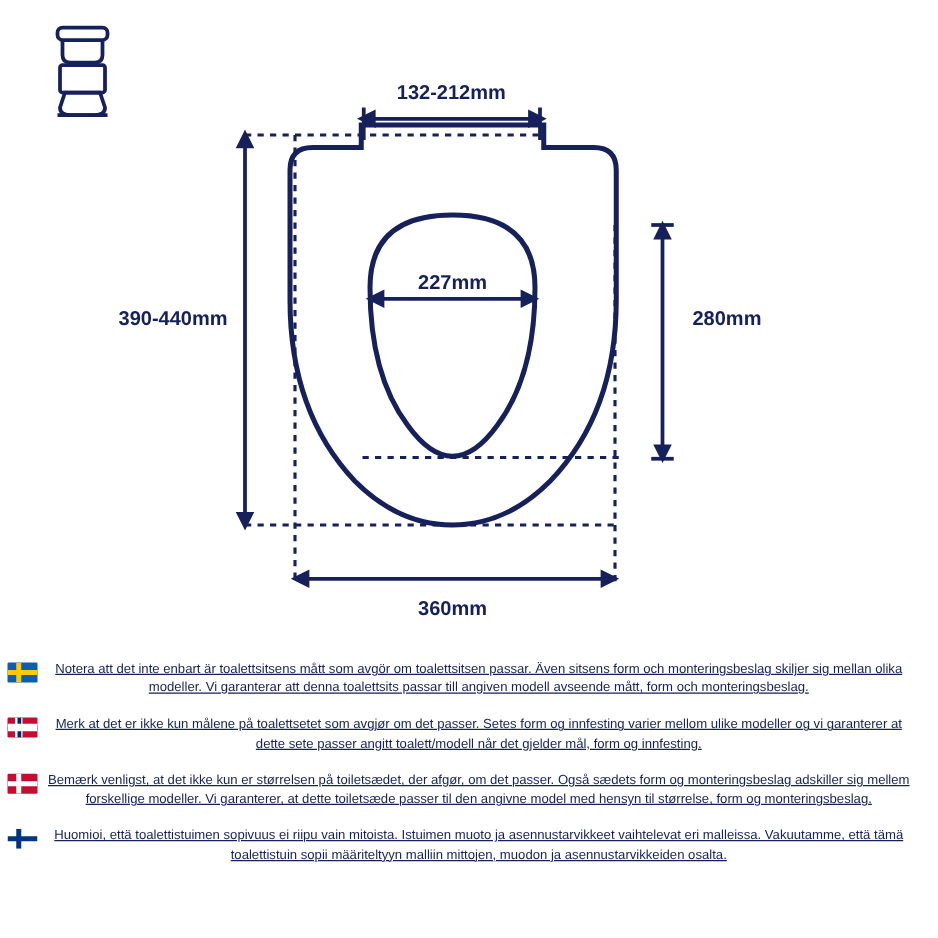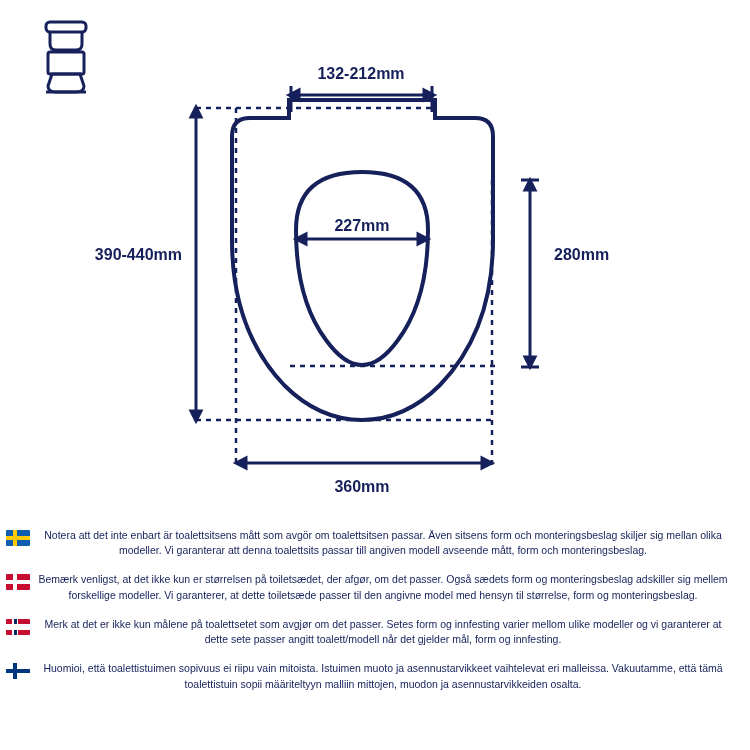--- a/index.html
+++ b/index.html
@@ -33,20 +33,21 @@
     top: 528px;
     width: 750px;
     height: 222px;
     padding: 0;
   }
   .note-row {
     display: flex;
     align-items: flex-start;
     margin: 0 0 14px 0;
     padding: 0 14px 0 6px;
+    text-decoration: underline;
   }
   .note-flag {
     flex: 0 0 auto;
     width: 24px;
     height: 16px;
     margin-top: 2px;
     position: relative;
     border-radius: 1px;
     overflow: hidden;
   }
@@ -222,31 +223,31 @@
   </div>
 
   <div class="notes">
 
     <div class="note-row">
       <span class="note-flag flag-se"></span>
       <span class="note-text">Notera att det inte enbart är toalettsitsens mått som avgör om toalettsitsen passar. Även sitsens form och monteringsbeslag skiljer sig mellan olika modeller. Vi garanterar att denna toalettsits passar till angiven modell avseende mått, form och monteringsbeslag.</span>
     </div>
 
     <div class="note-row">
-      <span class="note-flag flag-dk"></span>
-      <span class="note-text">Bemærk venligst, at det ikke kun er størrelsen på toiletsædet, der afgør, om det passer. Også sædets form og monteringsbeslag adskiller sig mellem forskellige modeller. Vi garanterer, at dette toiletsæde passer til den angivne model med hensyn til størrelse, form og monteringsbeslag.</span>
-    </div>
-
-    <div class="note-row">
       <span class="note-flag flag-no">
         <span class="no-inner-v"></span>
           <span class="no-inner-h"></span>
       </span>
       <span class="note-text">Merk at det er ikke kun målene på toalettsetet som avgjør om det passer. Setes form og innfesting varier mellom ulike modeller og vi garanterer at dette sete passer angitt toalett/modell når det gjelder mål, form og innfesting.</span>
     </div>
 
     <div class="note-row">
+      <span class="note-flag flag-dk"></span>
+      <span class="note-text">Bemærk venligst, at det ikke kun er størrelsen på toiletsædet, der afgør, om det passer. Også sædets form og monteringsbeslag adskiller sig mellem forskellige modeller. Vi garanterer, at dette toiletsæde passer til den angivne model med hensyn til størrelse, form og monteringsbeslag.</span>
+    </div>
+
+    <div class="note-row">
       <span class="note-flag flag-fi"></span>
       <span class="note-text">Huomioi, että toalettistuimen sopivuus ei riipu vain mitoista. Istuimen muoto ja asennustarvikkeet vaihtelevat eri malleissa. Vakuutamme, että tämä toalettistuin sopii määriteltyyn malliin mittojen, muodon ja asennustarvikkeiden osalta.</span>
     </div>
 
   </div>
 </div>
 
 </body></html>

